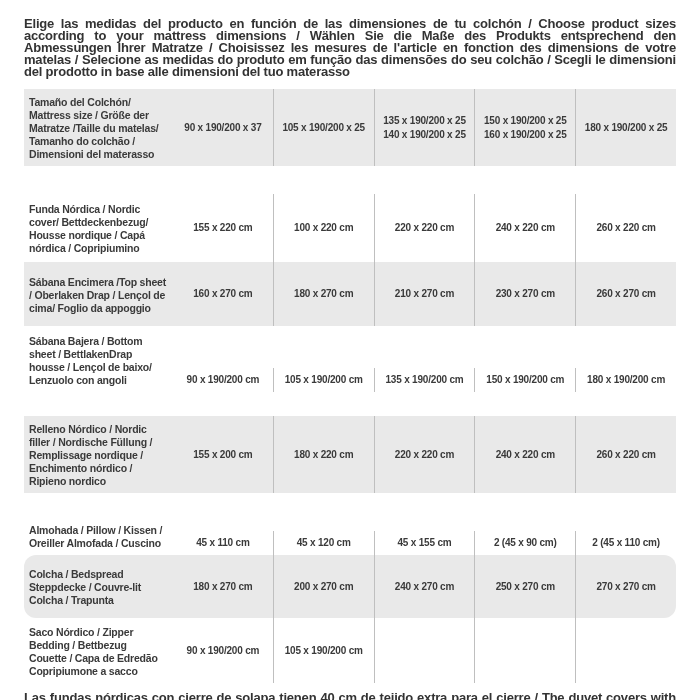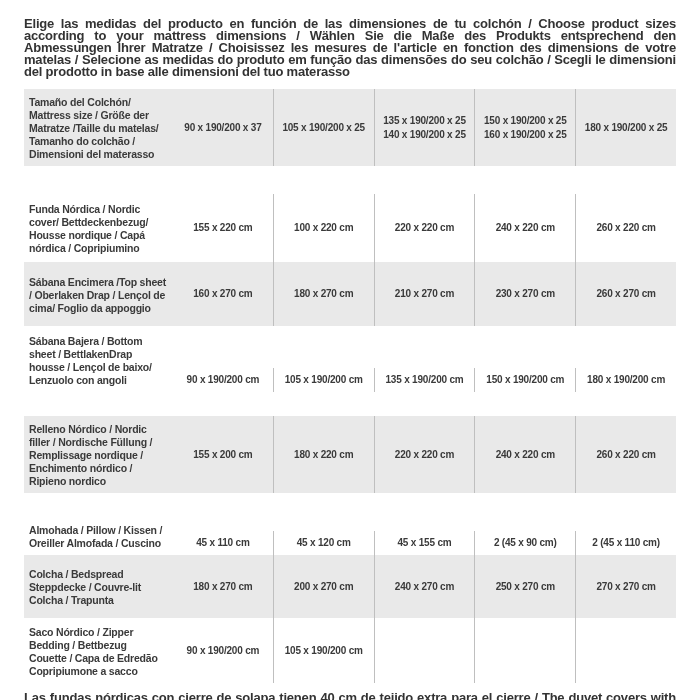--- a/index.html
+++ b/index.html
@@ -35,21 +35,21 @@
     align-items: stretch;
   }
   .trow:nth-child(odd) { background: #e9e9e9; }
   .trow:nth-child(even) { background: #ffffff; }
   .trow:nth-child(1) { min-height: 73px; }
   .trow:nth-child(2) { min-height: 68px; margin-top: 28px; }
   .trow:nth-child(3) { min-height: 64px; }
   .trow:nth-child(4) { min-height: 66px; align-items: flex-end; }
   .trow:nth-child(5) { min-height: 72px; margin-top: 24px; }
   .trow:nth-child(6) { min-height: 62px; align-items: flex-end; }
-  .trow:nth-child(7) { min-height: 63px; }
+  .trow:nth-child(7) { min-height: 63px; border-radius: 12px; }
   .trow:nth-child(8) { min-height: 65px; }
   .label-cell {
     width: 138px;
     padding: 7px 6px 5px 5px;
     box-sizing: content-box;
     display: flex;
     align-items: center;
     font-size: 10.5px;
     line-height: 13px;
     font-weight: bold;

